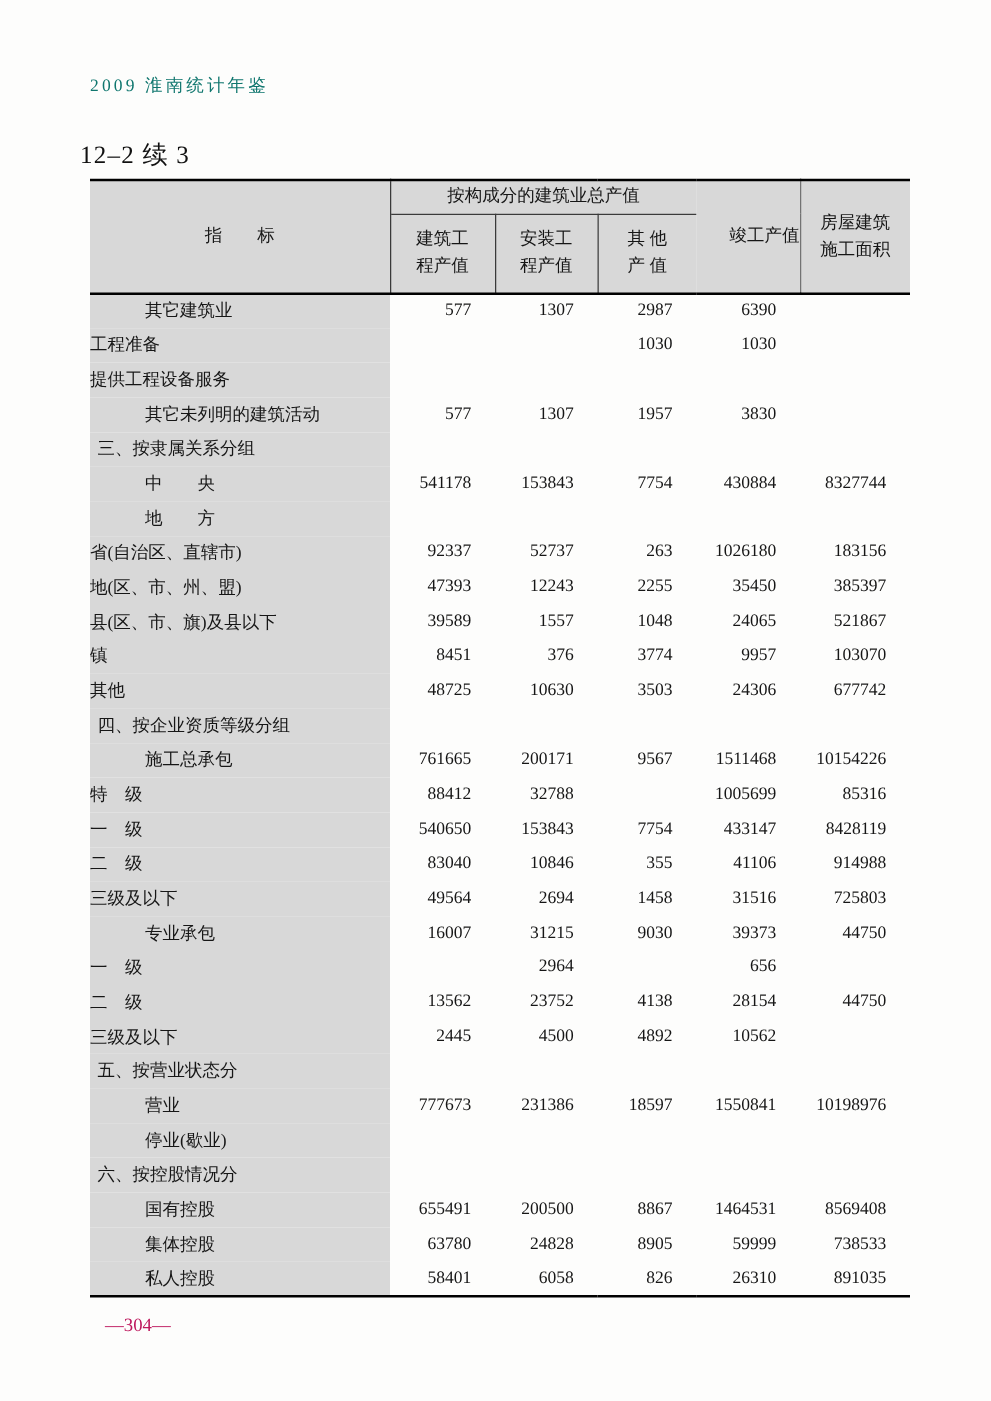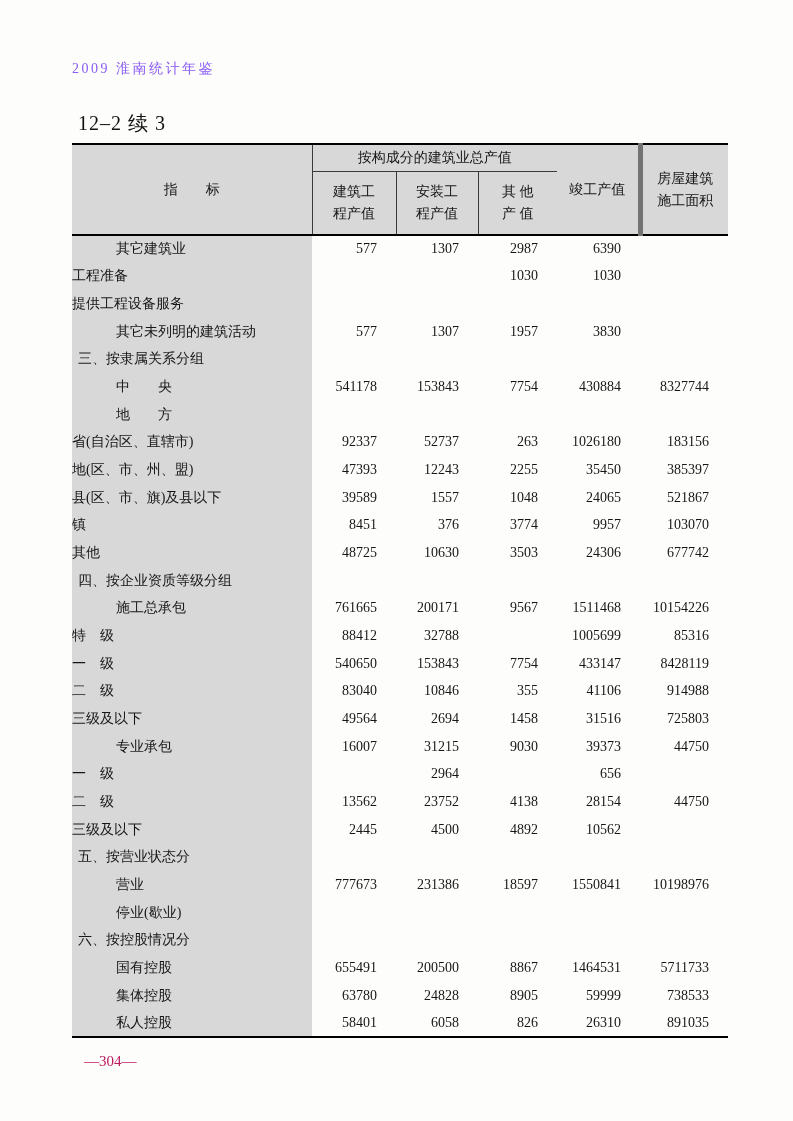--- a/index.html
+++ b/index.html
@@ -9,25 +9,25 @@
     background: #fdfdfc;
     font-family: "Liberation Serif", "DejaVu Serif", serif;
     color: #1a1a1a;
     overflow: hidden;
   }
   .book-title {
     position: absolute;
     left: 72px; top: 60px;
     font-size: 14px;
     letter-spacing: 2.5px;
-    color: #8b5cf6;
+    color: #0f766e;
   }
   .table-title {
     position: absolute;
-    left: 78px; top: 110px;
+    left: 64px; top: 110px;
     font-size: 20px;
     letter-spacing: 1px;
     color: #111;
   }
   table.stat-table {
     position: absolute;
     left: 72px; top: 143px;
     width: 656px;
     border-collapse: collapse;
     table-layout: fixed;
@@ -43,21 +43,21 @@
     vertical-align: middle;
     line-height: 22px;
     margin-top: 40px;
   }
   .h-row1 { height: 27px; }
   .h-row2 { height: 64px; }
   .h-indicator { border-right: 1px solid #3a3a3a; }
   .h-group { border-bottom: 1px solid #3a3a3a; }
   .h-sub { border-right: 1px solid #3a3a3a; text-align: center; }
   .h-sub:last-child { border-right: none; }
-  .h-completed { border-right: 5px solid #737373; }
+  .h-completed { border-right: 1px solid #737373; text-align: right; }
   .h-line { display: block; }
   tbody td {
     height: 27.66px;
     vertical-align: middle;
     white-space: nowrap;
     overflow: visible;
   }
   tbody { border-bottom: 2px solid #000; }
   tbody td.label { background: #d8d8d8; }
   td.ind0 { padding-left: 6px; }
@@ -319,21 +319,21 @@
         <td class="num"></td>
         <td class="num"></td>
         <td class="num"></td>
       </tr>
       <tr>
         <td class="label ind1">国有控股</td>
         <td class="num">655491</td>
         <td class="num">200500</td>
         <td class="num">8867</td>
         <td class="num">1464531</td>
-        <td class="num">5711733</td>
+        <td class="num">8569408</td>
       </tr>
       <tr>
         <td class="label ind1">集体控股</td>
         <td class="num">63780</td>
         <td class="num">24828</td>
         <td class="num">8905</td>
         <td class="num">59999</td>
         <td class="num">738533</td>
       </tr>
       <tr>

